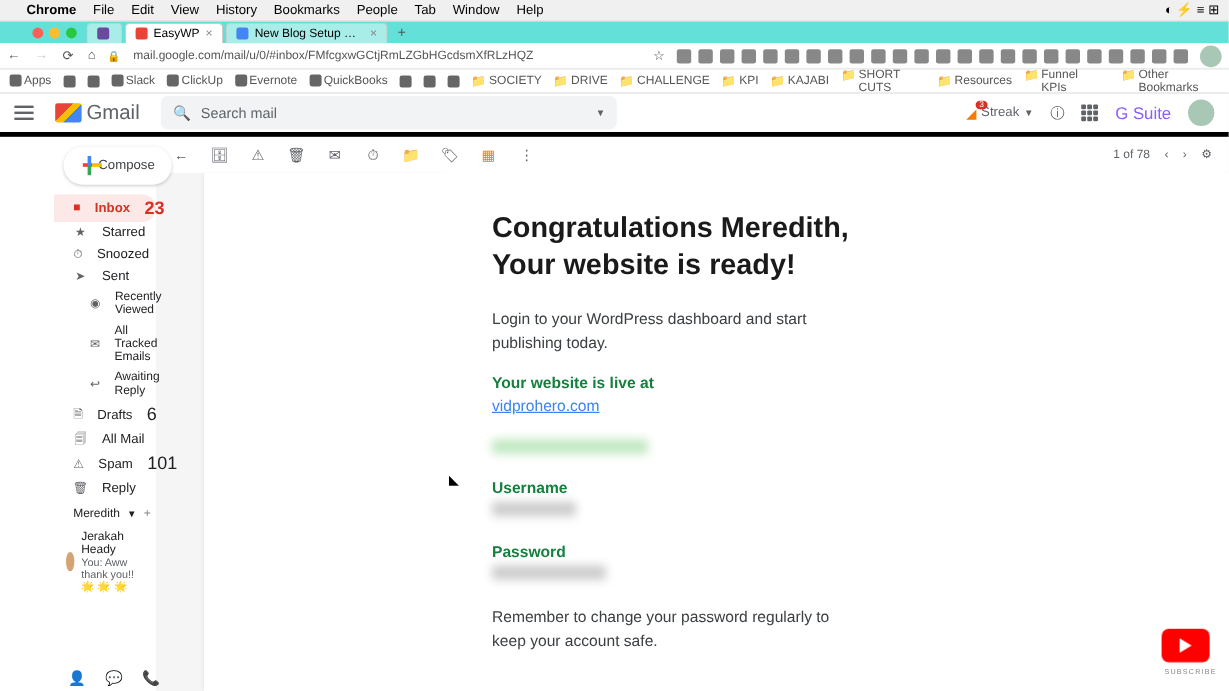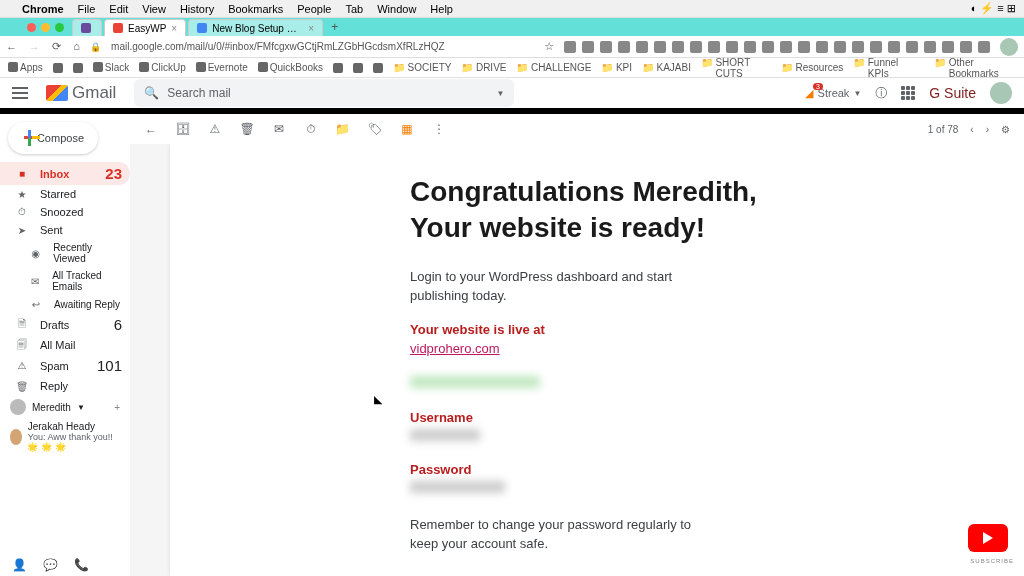--- a/index.html
+++ b/index.html
@@ -33,41 +33,41 @@
 .url-bar .ext-icons { display: flex; gap: 6px; }
 .url-bar .ext-icons span { width: 12px; height: 12px; background: #888; border-radius: 2px; display: inline-block; }
 
 
 .bookmarks { height: 20px; background: #fff; display: flex; align-items: center; padding: 0 8px; gap: 10px; font-size: 10px; color: #555; border-bottom: 1px solid #e0e0e0; }
 .bookmarks .bm { display: flex; align-items: flex-start; gap: 2px; }
 .bookmarks .bm .ico { width: 10px; height: 10px; background: #666; border-radius: 2px; display: inline-block; }
 .bookmarks .spacer { flex: 1; }
 
 
-.gmail-header { height: 36px; display: flex; align-items: center; padding: 0 12px; gap: 18px; border-bottom: 6px solid #000000; }
+.gmail-header { height: 36px; display: flex; align-items: center; padding: 0 12px; gap: 18px; border-bottom: 4px solid #000000; }
 .hamburger { width: 16px; height: 12px; display: flex; flex-direction: column; justify-content: space-between; cursor: pointer; }
 .hamburger span { height: 2px; background: #5f6368; }
 .gmail-logo { display: flex; align-items: center; gap: 4px; }
 .gmail-logo .m-icon { width: 22px; height: 16px; background: linear-gradient(135deg,#ea4335 40%,#fbbc05 40% 60%,#4285f4 60%); border-radius: 2px; }
 .gmail-logo .text { font-size: 17px; color: #5f6368; }
 .search-box { flex: 0 0 380px; height: 28px; background: #f1f3f4; border-radius: 6px; display: flex; align-items: center; padding: 0 10px; gap: 8px; color: #5f6368; font-size: 12px; }
 .search-box .dd { margin-left: auto; font-size: 8px; }
 .header-right { margin-left: auto; display: flex; align-items: center; gap: 14px; }
 .streak-btn { display: flex; align-items: center; gap: 4px; color: #5f6368; font-size: 11px; position: relative; }
 .streak-btn .badge { position: absolute; top: -4px; left: 8px; background: #d93025; color: #fff; font-size: 7px; border-radius: 6px; padding: 0 3px; }
 .apps-grid { width: 14px; height: 14px; display: grid; grid-template-columns: repeat(3,1fr); gap: 1px; }
 .apps-grid span { background: #5f6368; border-radius: 1px; }
-.gsuite { font-size: 14px; color: #7f1d1d; }
+.gsuite { font-size: 14px; color: #8b5cf6; }
 .avatar { width: 22px; height: 22px; border-radius: 50%; background: #a8c7b4; }
 
 
 .main { display: flex; height: calc(576px - 18px - 18px - 22px - 20px - 36px); }
 
 
-.sidebar { width: 130px; display: flex; flex-direction: column; font-size: 11px; color: #202124; position: relative; }
+.sidebar { width: 130px; display: flex; flex-direction: column; font-size: 11px; color: #202124; position: relative; padding-left: 45px; }
 .compose-btn { margin: 8px; padding: 8px 14px; border: none; background: #fff; border-radius: 18px; box-shadow: 0 1px 3px rgba(0,0,0,0.2); display: flex; align-items: center; gap: 10px; font-size: 11px; color: #3c4043; cursor: pointer; width: 90px; }
 .compose-plus { width: 16px; height: 16px; position: relative; }
 .compose-plus::before, .compose-plus::after { content: ''; position: absolute; background: #ea4335; }
 .compose-plus::before { width: 16px; height: 3px; top: 6px; background: linear-gradient(90deg,#ea4335 50%,#fbbc05 50%); }
 .compose-plus::after { width: 3px; height: 16px; left: 6px; background: linear-gradient(#4285f4 50%,#34a853 50%); }
 .sb-item { display: flex; align-items: center; padding: 3px 8px 3px 16px; gap: 12px; cursor: pointer; border-radius: 0 12px 12px 0; }
 .sb-item.active { background: #fce8e6; color: #d93025; font-weight: 600; }
 .sb-item .ico { width: 12px; height: 12px; display: flex; align-items: center; justify-content: center; font-size: 10px; color: #5f6368; }
 .sb-item.active .ico { color: #d93025; }
 .sb-item .count { margin-left: auto; font-size: 15px; }
@@ -81,24 +81,24 @@
 
 
 .email-view { flex: 1; display: flex; flex-direction: column; }
 .toolbar { height: 30px; display: flex; align-items: center; padding: 0 14px; gap: 18px; color: #5f6368; font-size: 12px; }
 .toolbar .ico { cursor: pointer; width: 14px; height: 14px; display: flex; align-items: center; justify-content: center; }
 .toolbar .right { margin-left: auto; display: flex; align-items: center; gap: 12px; font-size: 10px; }
 
 .email-body-wrap { flex: 1; display: flex; background: #f5f5f5; padding: 0 0 0 40px; overflow: hidden; }
 .email-sidebar { width: 200px; background: #fff; box-shadow: 0 0 4px rgba(0,0,0,0.1); }
 .email-content { flex: 1; background: #fff; padding: 30px 60px 20px 40px; overflow-y: auto; }
-.email-content h1 { font-size: 28px; font-weight: 700; color: #1a1a1a; line-height: 1.3; margin-bottom: 20px; }
+.email-content h1 { font-size: 24px; font-weight: 700; color: #1a1a1a; line-height: 1.3; margin-bottom: 20px; }
 .email-content p { font-size: 13px; color: #3c4043; line-height: 1.5; margin-bottom: 16px; max-width: 290px; }
-.email-content .label { font-size: 13px; font-weight: 700; color: #b91c1c; margin-bottom: 2px; }
-.email-content a { color: #be185d; text-decoration: underline; font-size: 13px; }
+.email-content .label { font-size: 13px; font-weight: 700; color: #15803d; margin-bottom: 2px; }
+.email-content a { color: #3b82f6; text-decoration: underline; font-size: 13px; }
 .blur { filter: blur(4px); background: #c0e8c0; color: transparent; display: inline-block; border-radius: 2px; padding: 0 4px; height: 12px; min-width: 100px; }
 .blur.gray { background: #ccc; }
 
 
 .yt-sub { position: fixed; right: 16px; bottom: 24px; width: 40px; height: 28px; background: #ff0000; border-radius: 6px; display: flex; align-items: center; justify-content: center; }
 .yt-sub::after { content: ''; border-left: 10px solid #fff; border-top: 6px solid transparent; border-bottom: 6px solid transparent; }
 .yt-label { position: fixed; right: 10px; bottom: 12px; font-size: 6px; color: #888; letter-spacing: 1px; }
 
 .cursor { position: fixed; left: 374px; top: 393px; font-size: 11px; color: #000; }
 </style>

